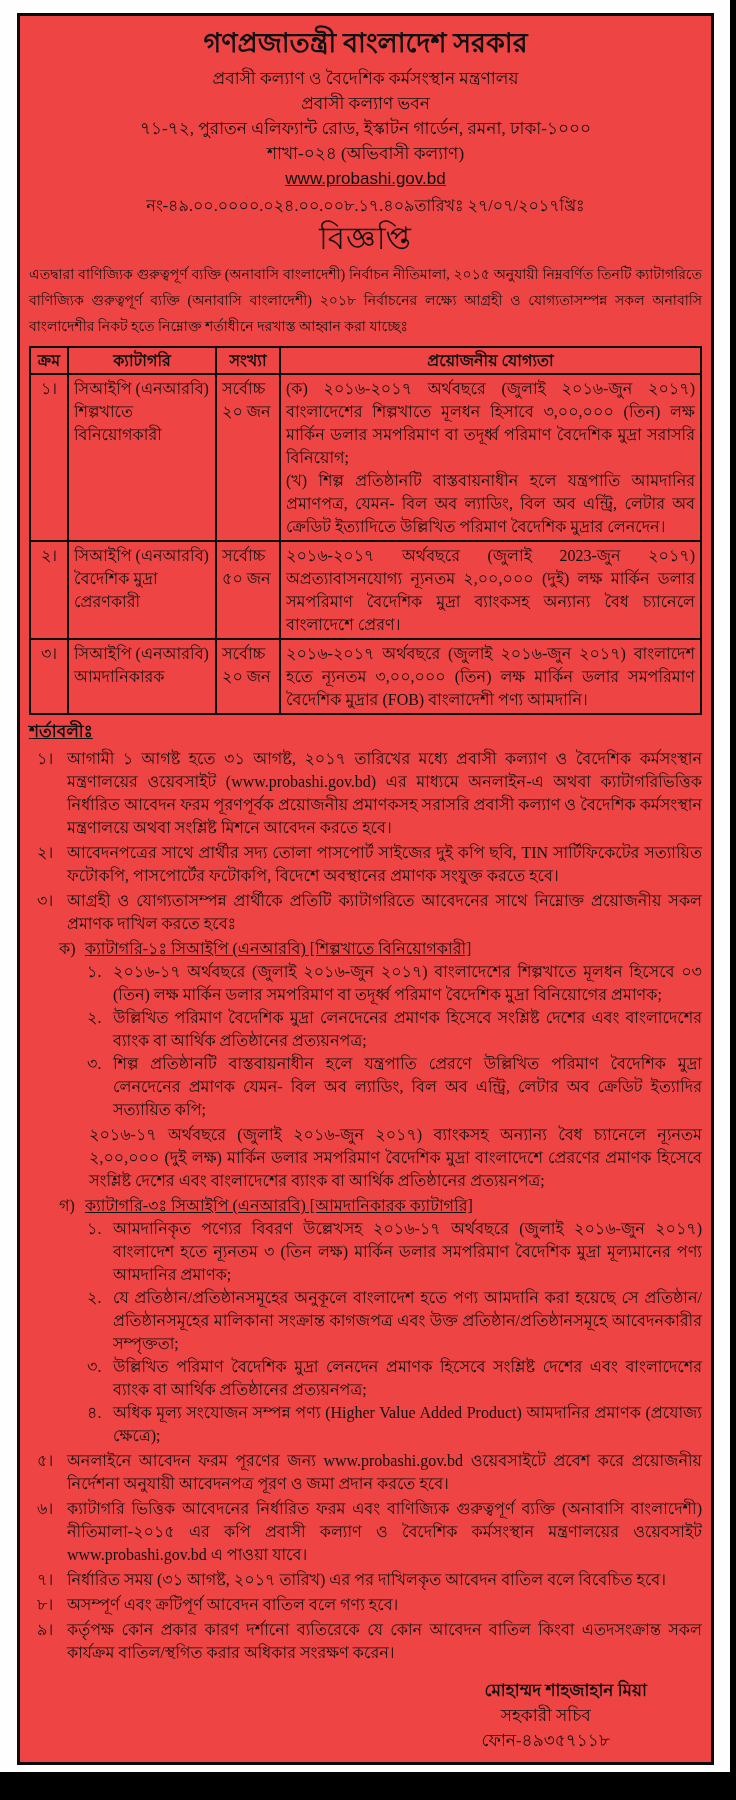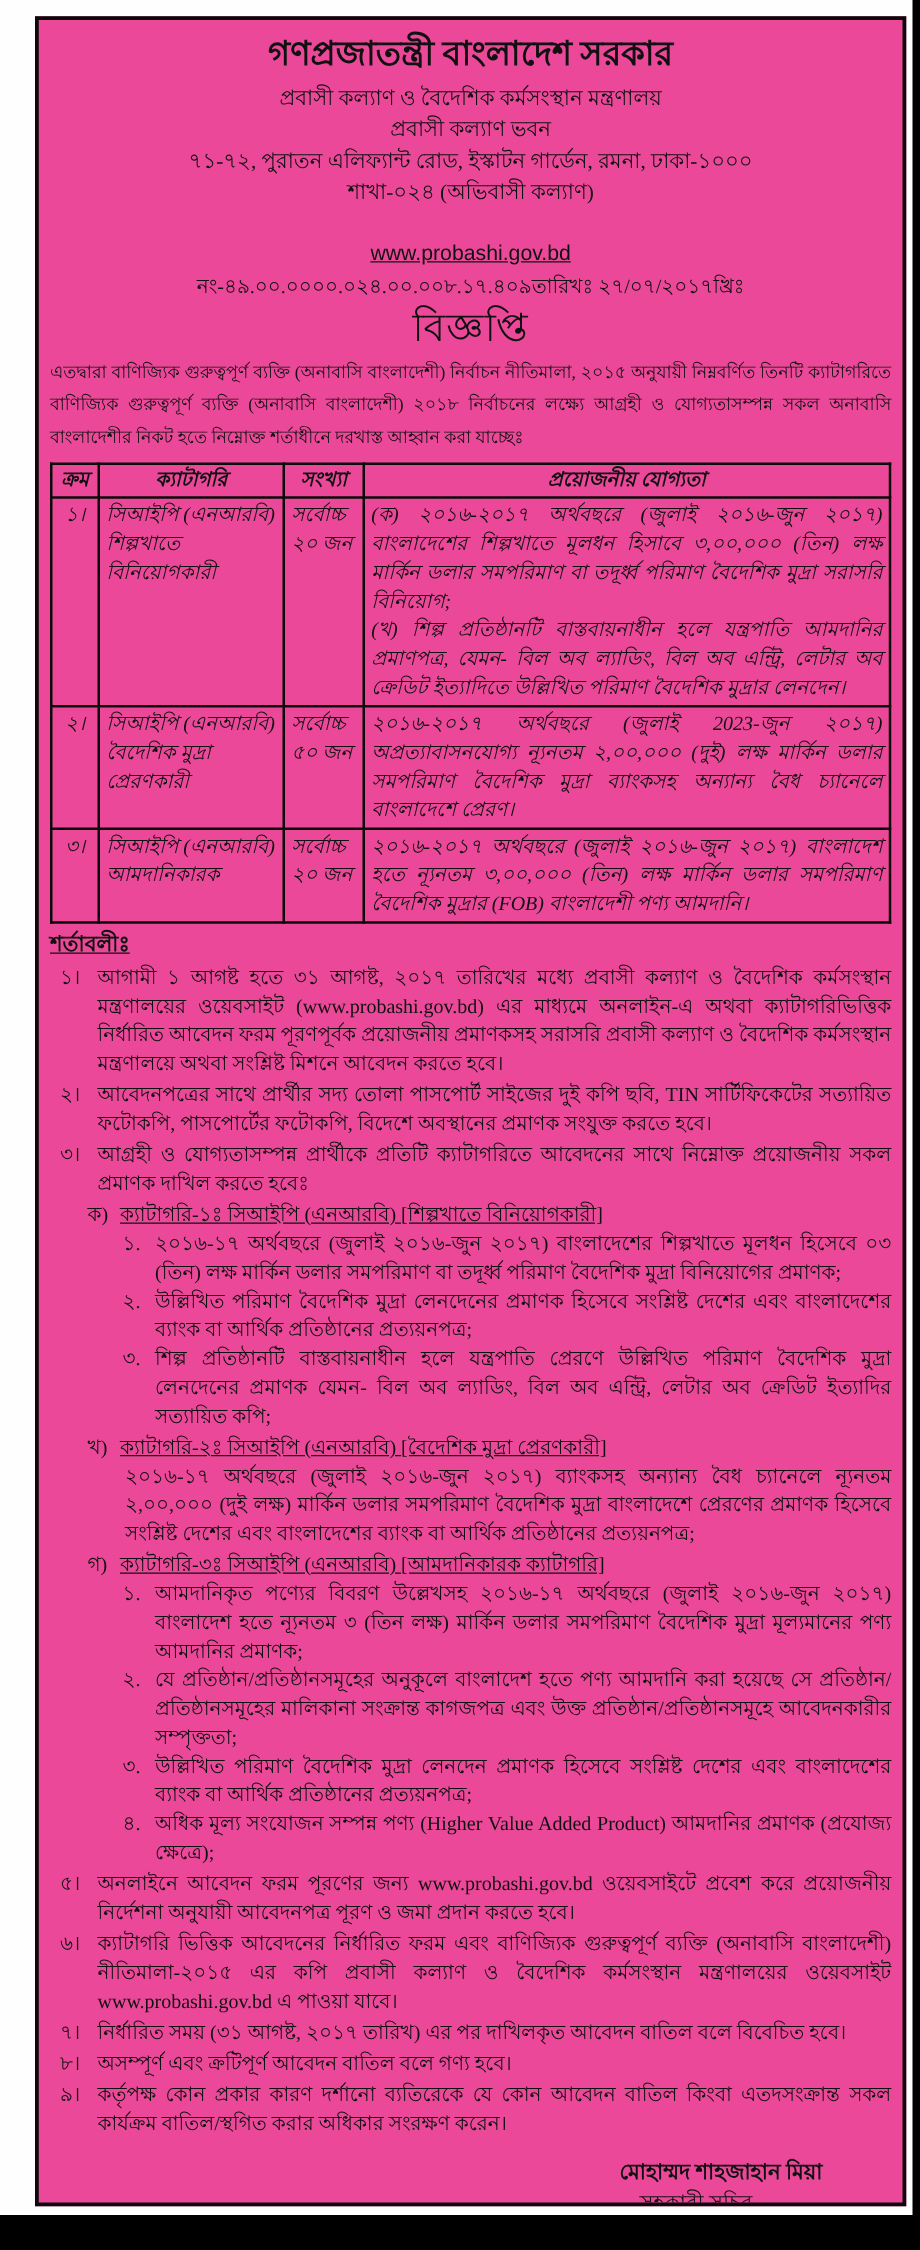--- a/index.html
+++ b/index.html
@@ -8,35 +8,35 @@
     background:#000;
     position:relative;
     font-family:"Liberation Serif","DejaVu Serif",serif;
     color:#111;
   }
   .paper{
     position:absolute;left:0;top:0;width:730px;height:1772px;
     background:#fefefe;
   }
   .page{
-    position:absolute;left:28px;top:13px;width:697px;height:1752px;
+    position:absolute;left:17px;top:13px;width:697px;height:1752px;
     border:3px solid #0a0a0a;
     box-sizing:border-box;
     padding:10px 9px 4px 9px;
     overflow:hidden;
-    background:#ec4899;
+    background:#ef4444;
   }
   .hdr{text-align:center;}
   .hdr .gov{font-size:27px;font-weight:bold;line-height:34px;margin-bottom:6px;}
   .hdr .ln{font-size:17px;line-height:25px;}
-  .hdr .site{font-size:17px;line-height:25px;text-decoration:underline;font-family:"Liberation Sans","DejaVu Sans",sans-serif;margin-top:24px;}
+  .hdr .site{font-size:17px;line-height:25px;text-decoration:underline;font-family:"Liberation Sans","DejaVu Sans",sans-serif;}
   .refrow{display:flex;justify-content:center;font-size:16px;line-height:24px;margin-top:3px;}
   .ntitle{text-align:center;font-size:31px;font-weight:normal;line-height:38px;margin:2px 0 4px 0;letter-spacing:1px;}
   .intro{font-size:14px;line-height:26px;text-align:justify;margin:0 0 6px 0;}
-  table.cat{border-collapse:collapse;width:100%;font-size:16px;line-height:23px;font-style:italic;}
+  table.cat{border-collapse:collapse;width:100%;font-size:16px;line-height:23px;}
   table.cat th,table.cat td{border:2px solid #0a0a0a;padding:2px 5px;vertical-align:top;}
   table.cat th{font-weight:bold;text-align:center;padding:1px 2px;}
   td.c-serial{text-align:center;width:26px;}
   td.c-name{width:136px;}
   td.c-count{width:52px;text-align:left;}
   td.c-qual{text-align:justify;}
   .qual-p{margin:0;text-align:justify;}
   .terms-head{font-size:17px;font-weight:bold;text-decoration:underline;line-height:26px;margin-top:4px;}
   .term{display:flex;font-size:16px;line-height:23px;margin-top:2px;}
   .term .tno{flex:none;width:38px;padding-left:8px;box-sizing:border-box;}
@@ -159,23 +159,20 @@
         <span class="sno">২.</span>
         <div class="stext">উল্লিখিত পরিমাণ বৈদেশিক মুদ্রা লেনদেনের প্রমাণক হিসেবে সংশ্লিষ্ট দেশের এবং বাংলাদেশের ব্যাংক বা আর্থিক প্রতিষ্ঠানের প্রত্যয়নপত্র;</div>
       </div>
       <div class="subitem">
         <span class="sno">৩.</span>
         <div class="stext">শিল্প প্রতিষ্ঠানটি বাস্তবায়নাধীন হলে যন্ত্রপাতি প্রেরণে উল্লিখিত পরিমাণ বৈদেশিক মুদ্রা লেনদেনের প্রমাণক যেমন- বিল অব ল্যাডিং, বিল অব এন্ট্রি, লেটার অব ক্রেডিট ইত্যাদির সত্যায়িত কপি;</div>
       </div>
     </div>
 
     <div class="catblk">
-      <div class="cat-head">
-        <span class="clabel">খ)</span><span class="chead">ক্যাটাগরি-২ঃ সিআইপি (এনআরবি) [বৈদেশিক মুদ্রা প্রেরণকারী]</span>
-      </div>
       <div class="cat-body">২০১৬-১৭ অর্থবছরে (জুলাই ২০১৬-জুন ২০১৭) ব্যাংকসহ অন্যান্য বৈধ চ্যানেলে ন্যূনতম ২,০০,০০০ (দুই লক্ষ) মার্কিন ডলার সমপরিমাণ বৈদেশিক মুদ্রা বাংলাদেশে প্রেরণের প্রমাণক হিসেবে সংশ্লিষ্ট দেশের এবং বাংলাদেশের ব্যাংক বা আর্থিক প্রতিষ্ঠানের প্রত্যয়নপত্র;</div>
     </div>
 
     <div class="catblk">
       <div class="cat-head">
         <span class="clabel">গ)</span><span class="chead">ক্যাটাগরি-৩ঃ সিআইপি (এনআরবি) [আমদানিকারক ক্যাটাগরি]</span>
       </div>
       <div class="subitem">
         <span class="sno">১.</span>
         <div class="stext">আমদানিকৃত পণ্যের বিবরণ উল্লেখসহ ২০১৬-১৭ অর্থবছরে (জুলাই ২০১৬-জুন ২০১৭) বাংলাদেশ হতে ন্যূনতম ৩ (তিন লক্ষ) মার্কিন ডলার সমপরিমাণ বৈদেশিক মুদ্রা মূল্যমানের পণ্য আমদানির প্রমাণক;</div>

